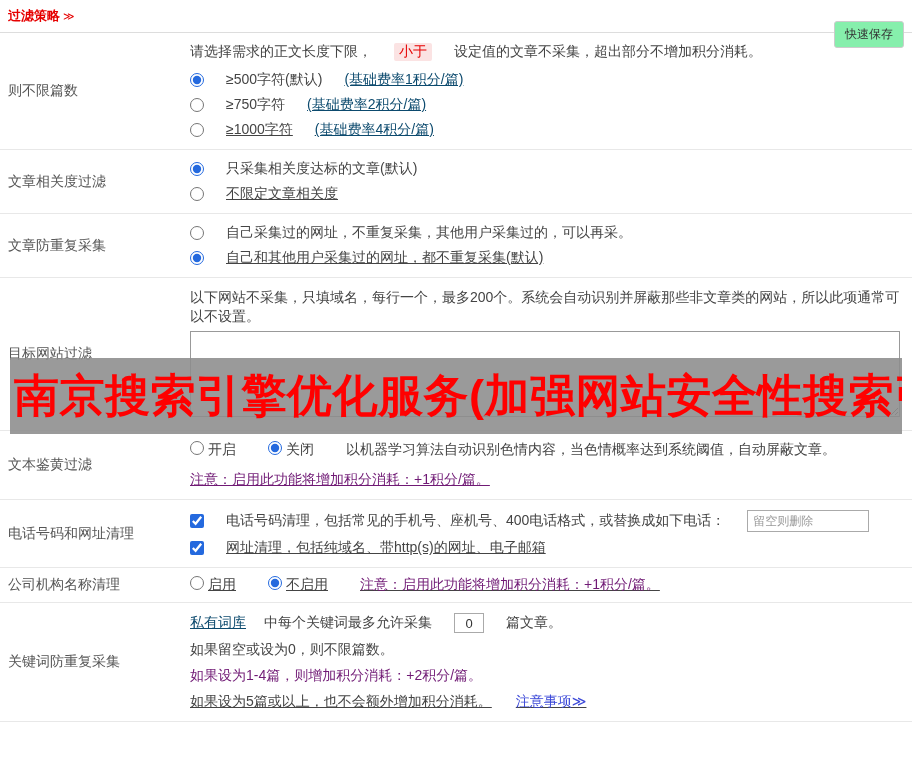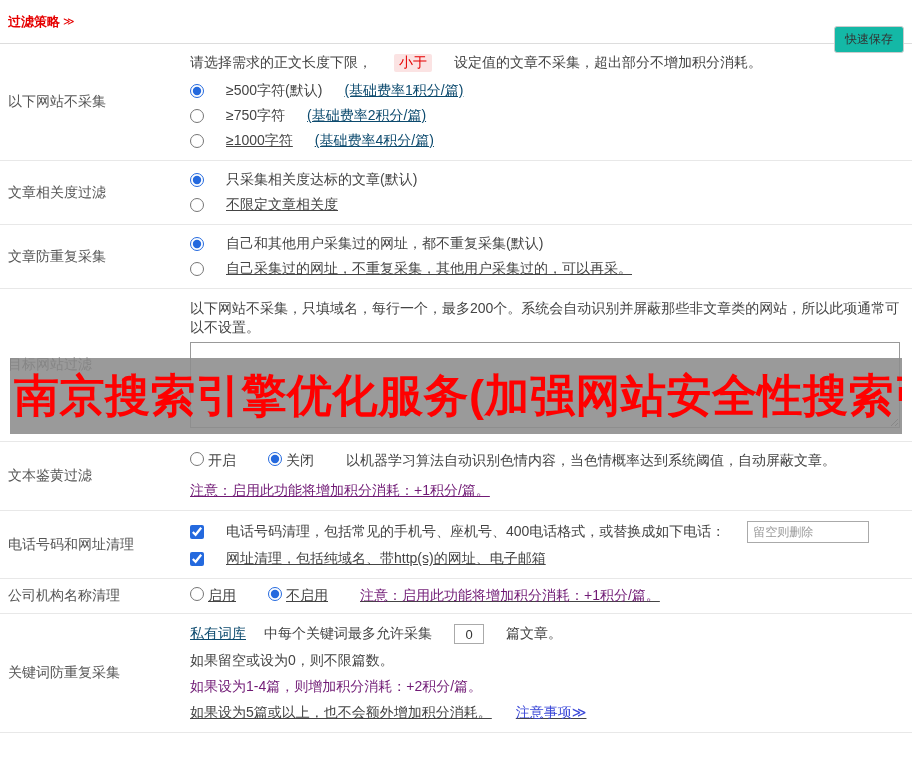--- a/index.html
+++ b/index.html
@@ -3,27 +3,27 @@
 <meta charset="utf-8">
 <style>
   * { margin:0; padding:0; box-sizing:border-box; }
   html,body { background:#fff; }
   body {
     width:912px; height:768px; position:relative; overflow:hidden;
     font-family:"Liberation Sans","DejaVu Sans",sans-serif;
     font-size:14px; color:#444;
   }
   .topbar {
-    height:44px; display:flex; align-items:center; justify-content:space-between;
+    height:33px; display:flex; align-items:center; justify-content:space-between;
     padding:0 8px; border-bottom:1px solid #ddd;
   }
   .topbar-title { color:#e60000; font-size:13px; font-weight:bold; display:flex; align-items:center; gap:3px; }
   .topbar-title .chev { font-size:11px; font-weight:normal; }
   .save-btn {
-    font-family:inherit; font-size:12px; color:#333; background:#14b8a6;
+    font-family:inherit; font-size:12px; color:#333; background:#86efac;
     border:1px solid #ccc; border-radius:3px; padding:4px 10px; cursor:pointer;margin-top:36px;
   }
   .row { display:flex; border-bottom:1px solid #e8e8e8; }
   .row-label {
     width:178px; padding:8px 8px; display:flex; align-items:center;
     color:#555; flex-shrink:0;
   }
   .row-content { flex:1; padding:10px 12px; }
   .line { margin-bottom:7px; display:flex; align-items:center; flex-wrap:wrap; gap:18px; }
   .line:last-child { margin-bottom:0;text-decoration:underline; }
@@ -67,21 +67,21 @@
 
 <div class="topbar">
   <div class="topbar-title">
     <span>过滤策略</span>
     <span class="chev">≫</span>
   </div>
   <button class="save-btn">快速保存</button>
 </div>
 
 <div class="row">
-  <div class="row-label">以下网站不采集</div>
+  <div class="row-label">则不限篇数</div>
   <div class="row-content">
     <div class="line gap10">
       <span>请选择需求的正文长度下限，</span>
       <span class="hl">小于</span>
       <span>设定值的文章不采集，超出部分不增加积分消耗。</span>
     </div>
     <div class="line radio-opt">
       <input type="radio" name="len" checked="" style="">
       <span>≥500字符(默认)</span>
       <span class="red-underline note">(基础费率1积分/篇)</span>
@@ -110,26 +110,26 @@
       <input type="radio" name="rel" style="">
       <span>不限定文章相关度</span>
     </div>
   </div>
 </div>
 
 <div class="row">
   <div class="row-label">文章防重复采集</div>
   <div class="row-content">
     <div class="line radio-opt">
+      <input type="radio" name="dup" style="">
+      <span>自己采集过的网址，不重复采集，其他用户采集过的，可以再采。</span>
+    </div>
+    <div class="line radio-opt">
       <input type="radio" name="dup" checked="" style="">
       <span>自己和其他用户采集过的网址，都不重复采集(默认)</span>
-    </div>
-    <div class="line radio-opt">
-      <input type="radio" name="dup" style="">
-      <span>自己采集过的网址，不重复采集，其他用户采集过的，可以再采。</span>
     </div>
   </div>
 </div>
 
 <div class="row" style="min-height:145px;">
   <div class="row-label">目标网站过滤</div>
   <div class="row-content">
     <div style="line-height:19px;">以下网站不采集，只填域名，每行一个，最多200个。系统会自动识别并屏蔽那些非文章类的网站，所以此项通常可以不设置。</div>
     <textarea value="" style=""></textarea>
   </div>

